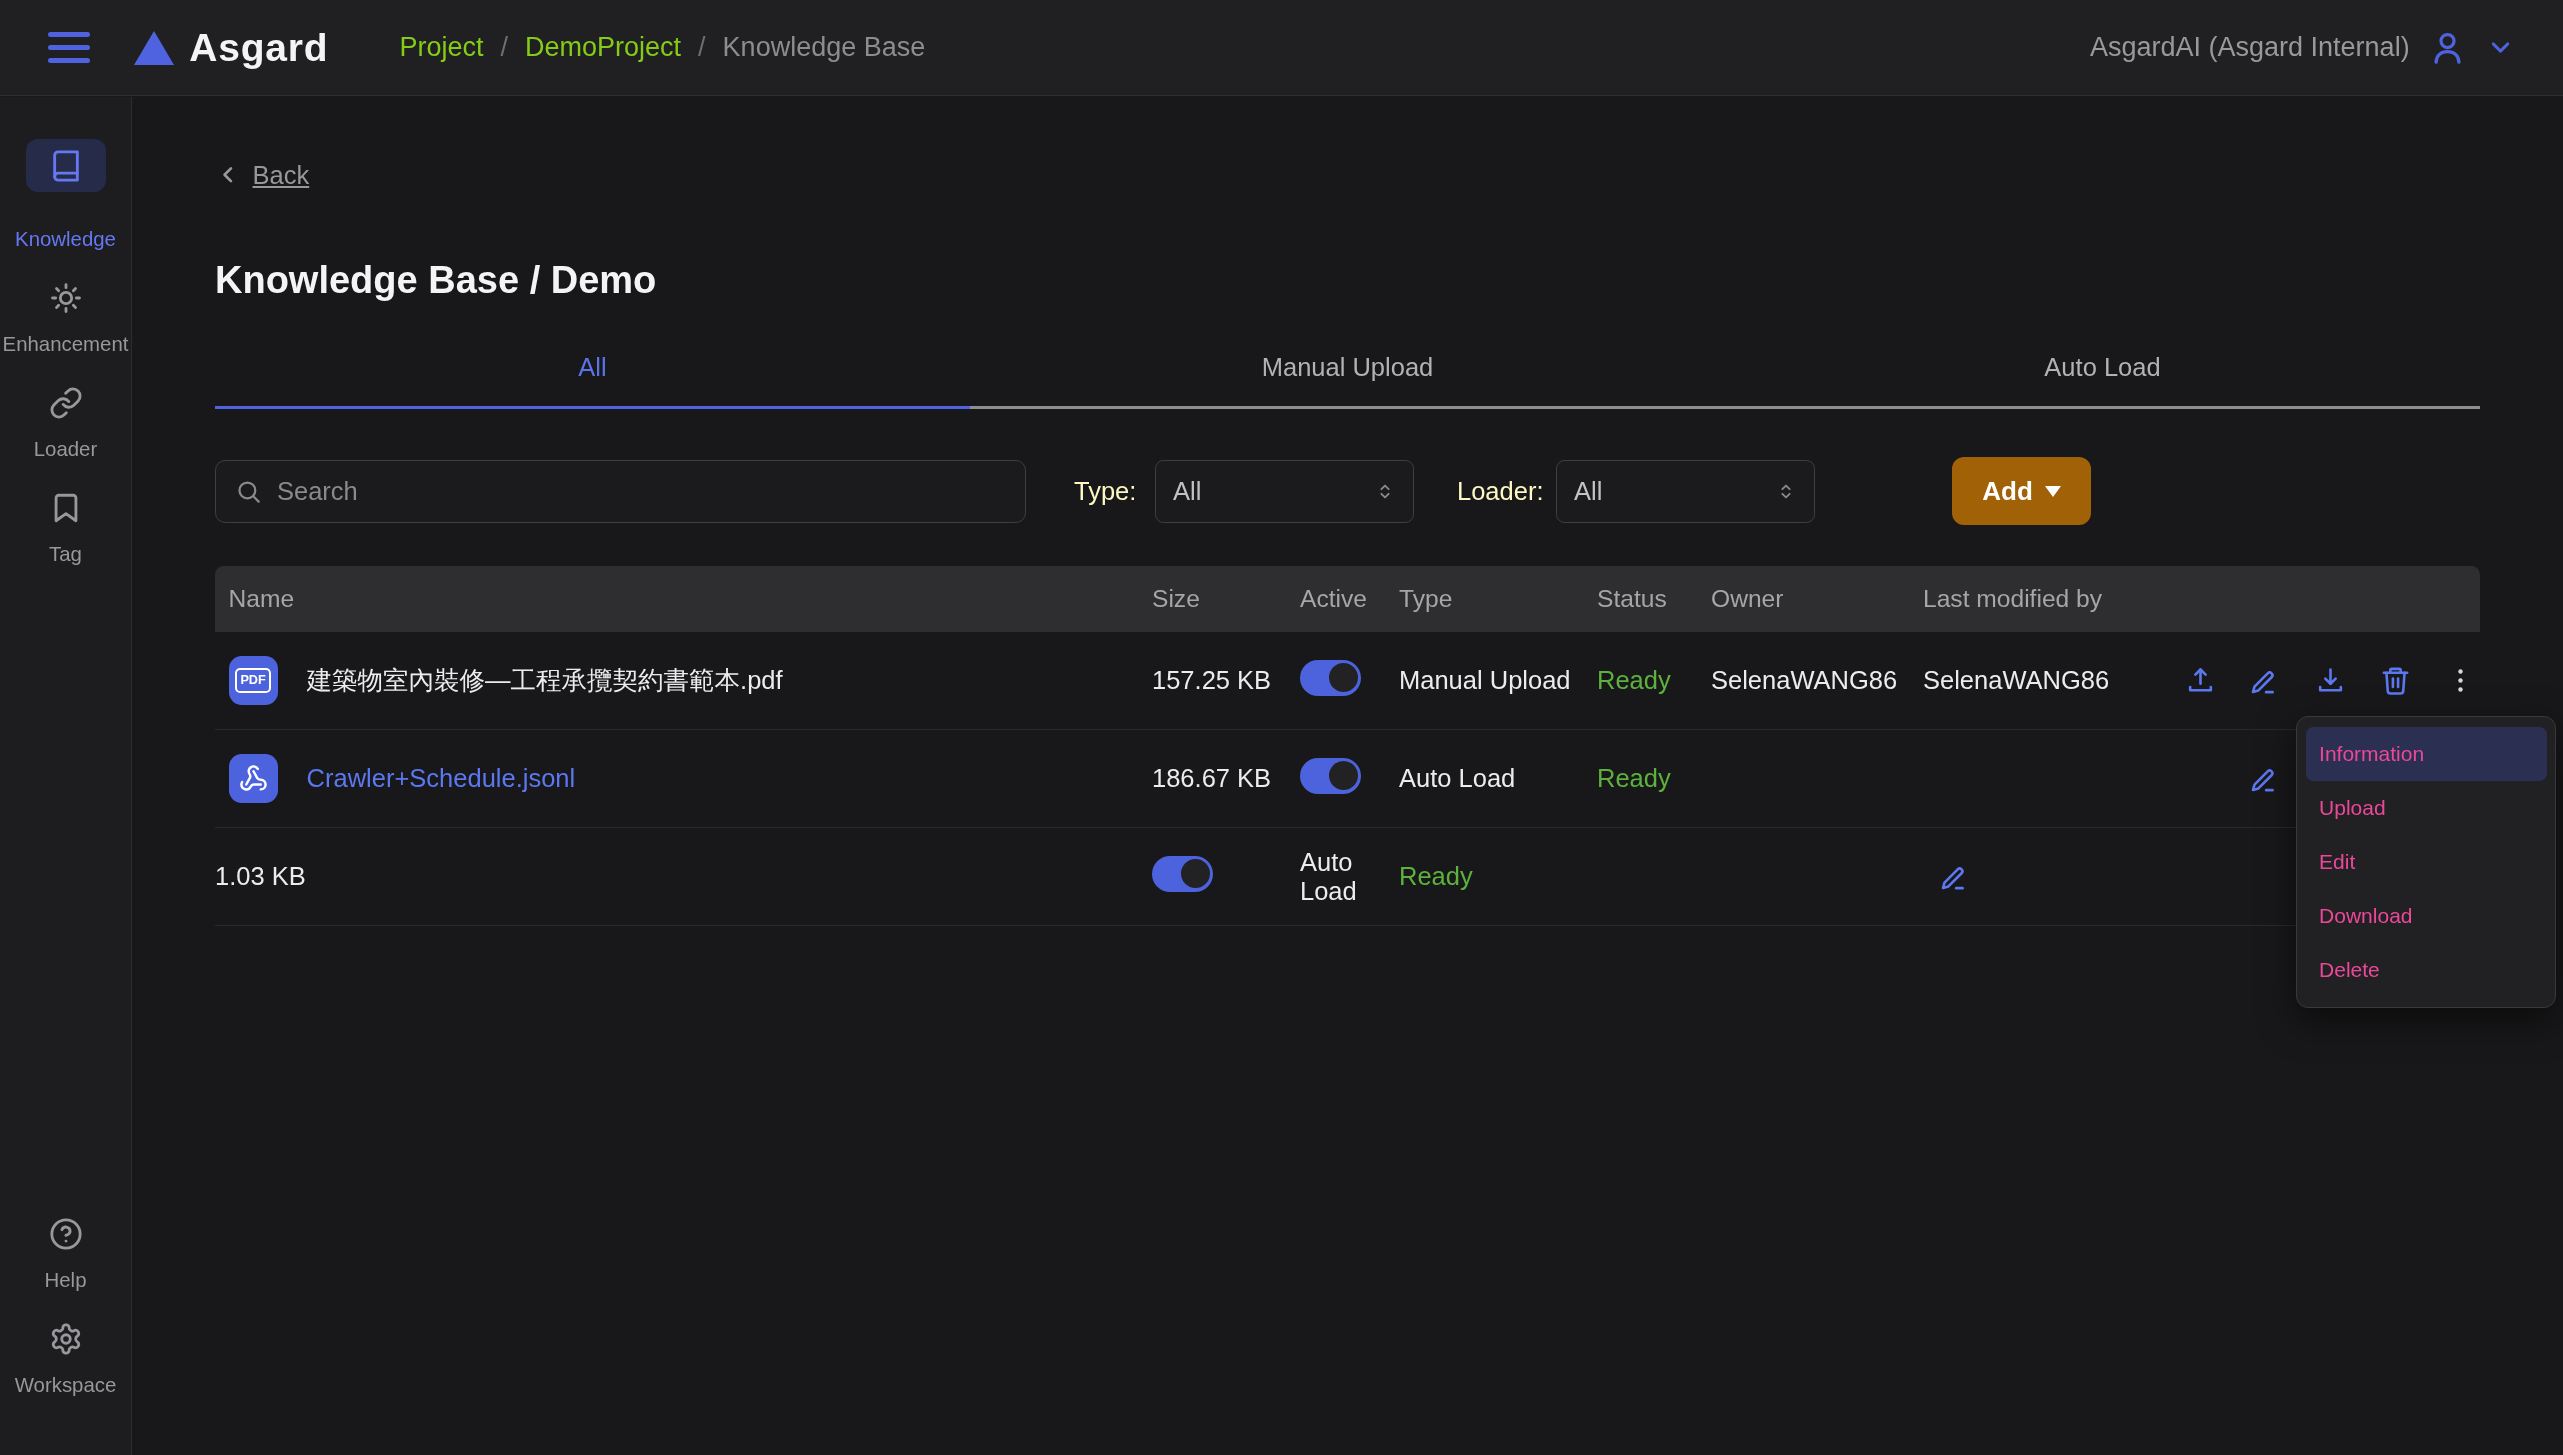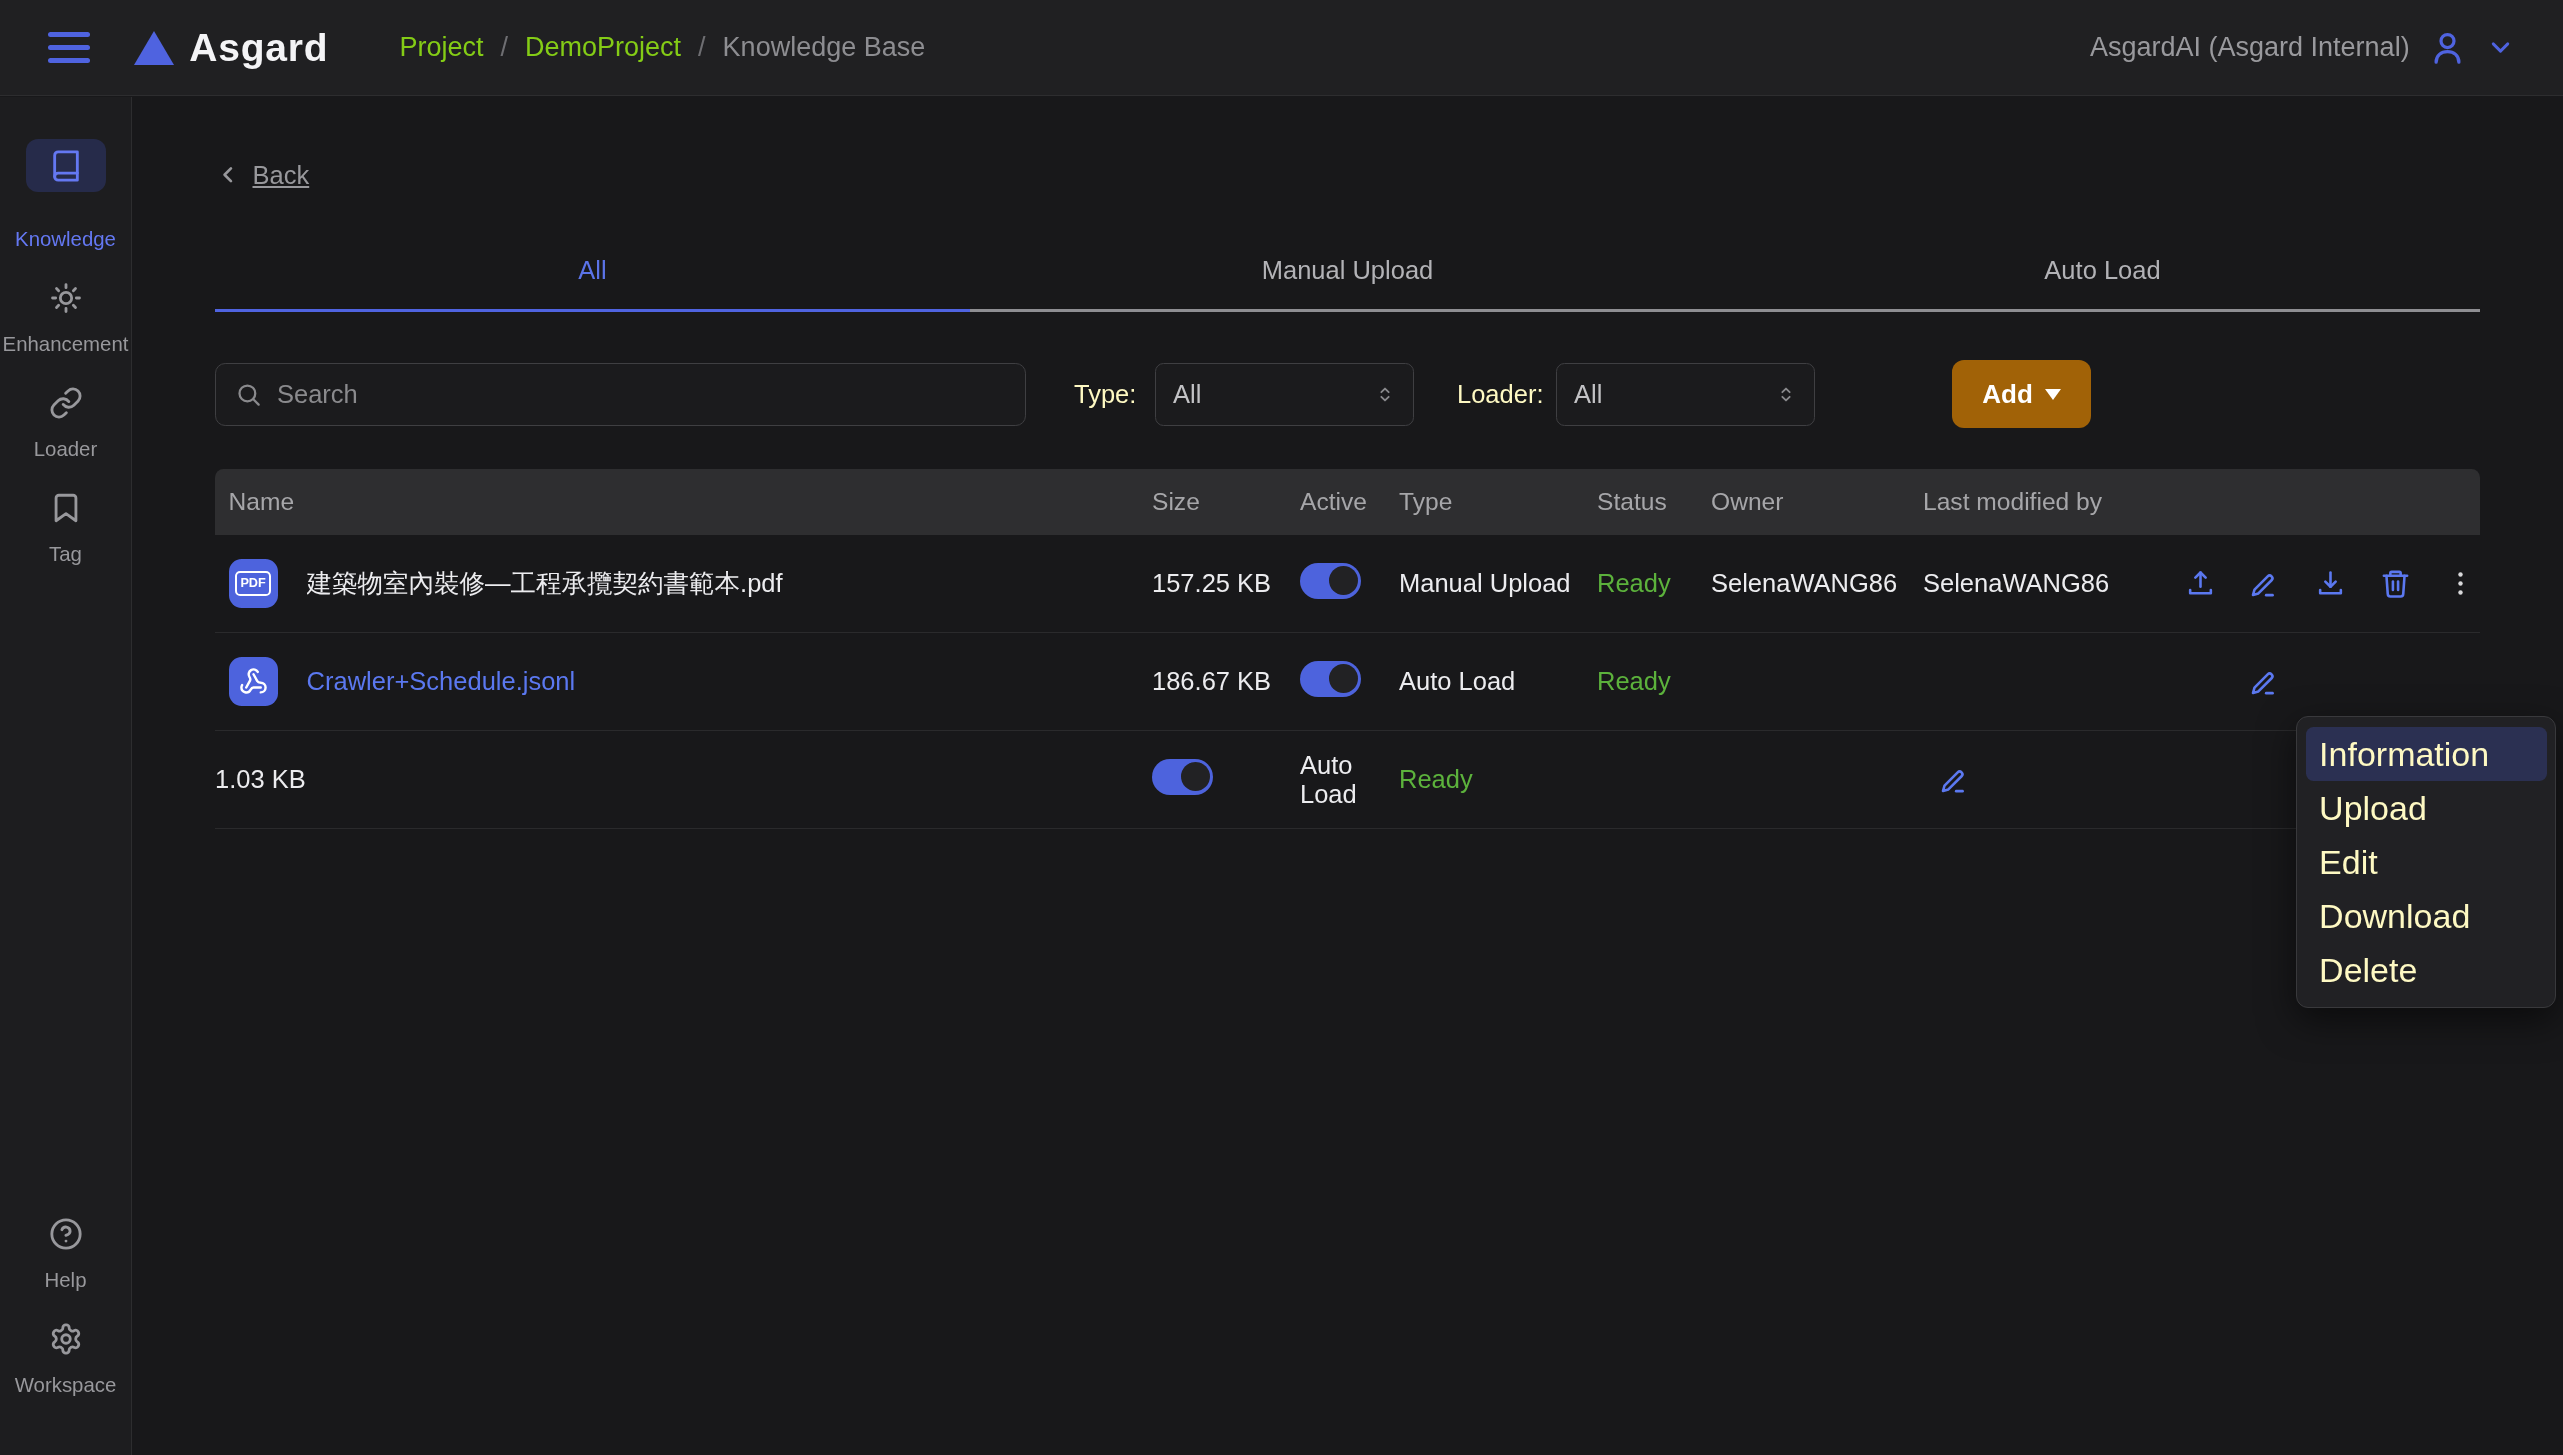--- a/index.html
+++ b/index.html
@@ -104,22 +104,22 @@
   .action { width:31px; height:31px; cursor:pointer; color:#5b78f0; }
   .action.more { color:#d8d8da; }
   .action svg { width:31px; height:31px; stroke:currentColor; fill:none; stroke-width:2;
                 stroke-linecap:round; stroke-linejoin:round; display:block; }
   .action.hidden { visibility:hidden; }
 
   
   .ctx-menu { position:absolute; left:2296px; top:716px; width:260px; background:#212124;
               border:0.8px solid #39393c; border-radius:12px; padding:10.2px 8.5px;
               box-shadow:0 12px 37px rgba(0,0,0,.55); z-index:5; }
-  .ctx-item { height:54px; display:flex; align-items:center; padding:0 13.6px; font-size:34px;
-              color:#fef9c3; border-radius:7.6px; cursor:pointer; }
+  .ctx-item { height:54px; display:flex; align-items:center; padding:0 13.6px; font-size:21px;
+              color:#ec4899; border-radius:7.6px; cursor:pointer; }
   .ctx-item.highlighted { background:#2b3052; }
 </style>
 </head>
 <body>
 
 <div class="app">
 
   <div class="topbar">
     <div class="burger">
         <i></i>
@@ -215,20 +215,21 @@
       </div>
   </div>
 
   <div class="main">
     <div class="back-row">
       <svg viewBox="0 0 24 24">
           <polyline points="15 18 9 12 15 6"></polyline>
         </svg>
       <span>Back</span>
     </div>
+    <div class="page-title">Knowledge Base / Demo</div>
 
     <div class="tabs" id="tabs">
         <div class="tab active">All</div>
         <div class="tab">Manual Upload</div>
         <div class="tab">Auto Load</div>
       </div>
 
     <div class="filter-row">
       <div class="search-box">
         <svg viewBox="0 0 24 24">

